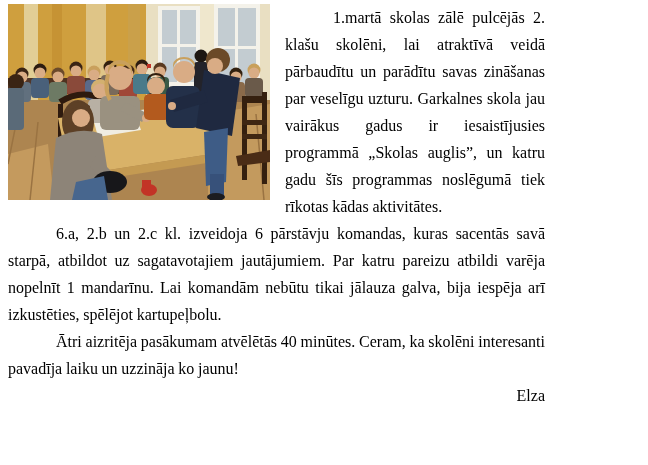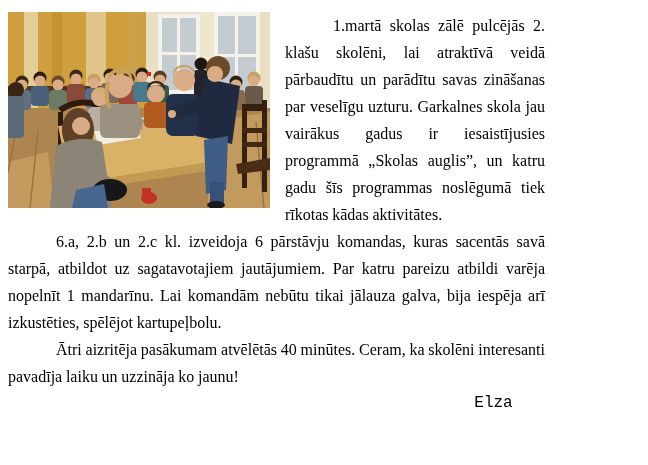--- a/index.html
+++ b/index.html
@@ -4,21 +4,21 @@
 <style>
   html,body{margin:0;padding:0;background:#ffffff;}
   .page{
     position:relative;
     width:552px;height:465px;
     box-sizing:border-box;
     background:#ffffff;
     color:#000000;
     font-family:"Liberation Serif","DejaVu Serif",serif;
     font-size:16px;line-height:27px;
-    padding:12px 7px 0 8px;
+    padding:4px 7px 0 8px;
     overflow:hidden;
     text-align:justify;
   }
   .photo-figure{
     float:left;
     width:262px;height:196px;
     margin:0 15px 15px 0;
     padding:0;
     overflow:hidden;
     background:#cfa045;
@@ -26,22 +26,21 @@
   .photo-figure svg{display:block;}
   p.body-par{
     margin:0;
     text-indent:48px;
     text-align:justify;
     word-spacing:-0.3px;
   }
   p.signature{
     margin:0 0 0 434px;
     text-indent:0;
-    text-align:center;
-    font-family:Liberation Mono, monospace;
+    text-align:right;
   }
 </style>
 </head>
 <body>
 
 <div class="page">
 
   <figure class="photo-figure">
     <svg width="262" height="196" viewBox="0 0 262 196" xmlns="http://www.w3.org/2000/svg">
 

